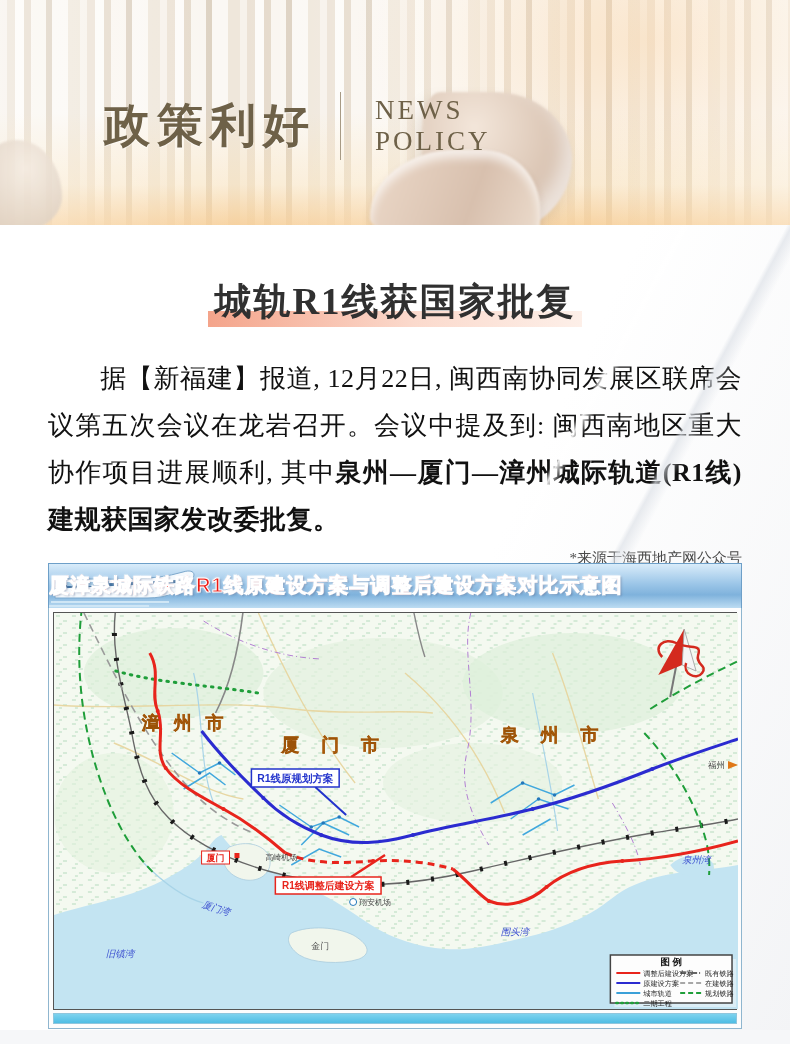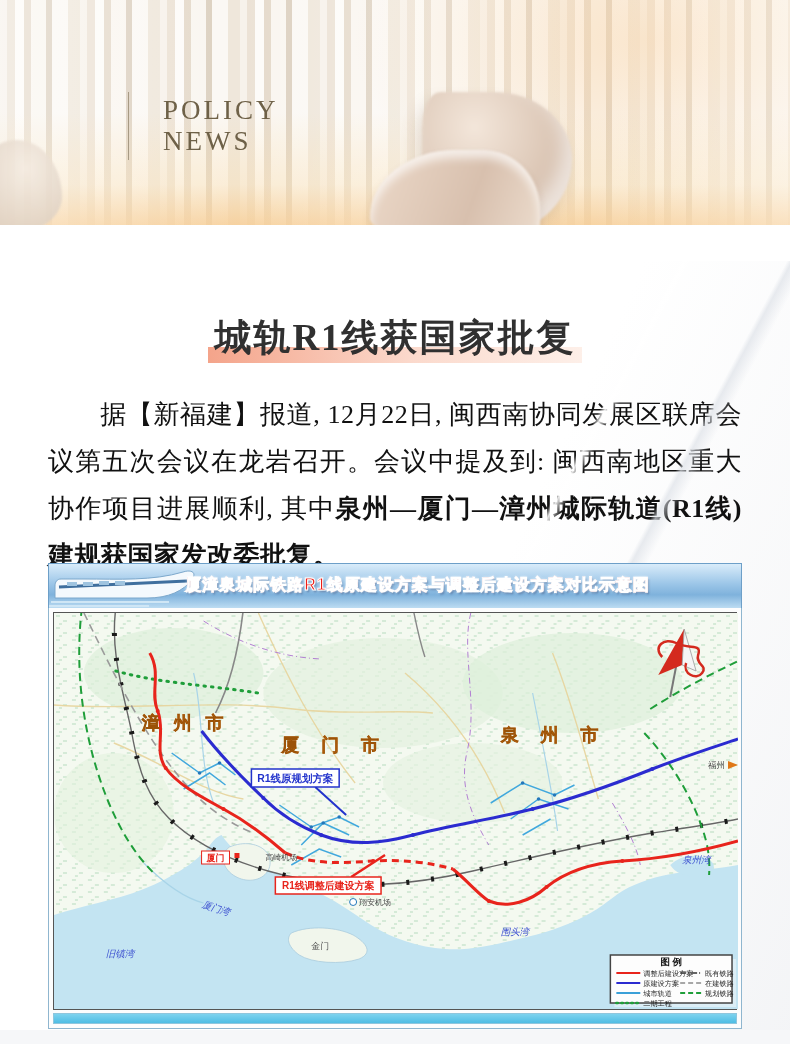--- a/index.html
+++ b/index.html
@@ -36,64 +36,65 @@
   .hero-divider { width:1px; height:68px; background:#a79a84; margin:0 34px 0 24px; }
   .hero-en { font-size:27px; line-height:31px; color:#6e6148; letter-spacing:3px; font-weight:500; }
 
   
   .content { position:relative; width:790px; height:819px;
       background:linear-gradient(115deg,#ffffff 55%,#f3f4f6 100%); }
   .content .streak { position:absolute; top:0; right:0; width:360px; height:340px; pointer-events:none;
       background:
         linear-gradient(118deg, rgba(255,255,255,0) 46%, rgba(255,255,255,.9) 47%, rgba(255,255,255,0) 49%),
         linear-gradient(118deg, rgba(255,255,255,0) 66%, rgba(222,226,232,.7) 67%, rgba(255,255,255,0) 70%); }
-  .article-title-wrap { padding-top:52px; text-align:center;margin-top:36px; }
+  .article-title-wrap { padding-top:52px; text-align:center; }
   .article-title { display:inline-block; position:relative; font-size:37px; font-weight:bold;
       color:#303030; letter-spacing:2px; z-index:1; }
   .article-title::after { content:""; position:absolute; left:-6px; right:-6px; bottom:0px; height:16px;
       background:linear-gradient(90deg, rgba(242,148,118,.85), rgba(248,187,163,.55) 55%, rgba(251,220,205,.45));
       z-index:-1; }
   .article-body { width:694px; margin:28px auto 0; font-size:26px; line-height:47px; color:#111;
       text-align:justify; letter-spacing:.5px; }
   .article-body .indent { display:inline-block; width:52px; }
   .article-body b { font-weight:bold; }
   .article-source { width:694px; margin:6px auto 0; text-align:right; font-size:15px; color:#4a4a4a; }
 
   
   .mapfig { position:absolute; left:48px; top:563px; width:694px; }
   .map-banner { position:relative; height:45px; overflow:hidden;
       background:linear-gradient(180deg,#d9ecfa 0%, #9cc6e8 45%, #7fb2dc 70%, #bcdcf2 100%);
       border:1px solid #6d9fc8; border-bottom:none; }
   .map-banner svg.train { position:absolute; left:0; top:0; }
   .map-banner .btitle { position:absolute; left:0; right:0; top:50%; transform:translateY(-52%);
-      text-align:center; font-family:"Liberation Sans","DejaVu Sans",sans-serif;
-      font-size:16px; font-weight:bold; color:#ee1c16; letter-spacing:1px; white-space:nowrap;
+      text-align:left; font-family:"Liberation Sans","DejaVu Sans",sans-serif;
+      font-size:20px; font-weight:bold; color:#ee1c16; letter-spacing:1px; white-space:nowrap;
       -webkit-text-stroke:1px #ffffff;
-      text-shadow:0 0 3px #fff, 1.5px 1.5px 2px rgba(20,40,90,.45);margin-left:45px; }
+      text-shadow:0 0 3px #fff, 1.5px 1.5px 2px rgba(20,40,90,.45); }
   .map-frame { background:#fdfdfd; border:1px solid #8fb6cf; border-top:none; padding:4px;text-align:center; }
   .map-inner { border:1px solid #555; line-height:0; }
   .map-strip { height:11px; background:linear-gradient(180deg,#7ed3ee,#4fbde4); margin-top:3px;
       border:1px solid #8fc6dd; }
   .page-foot { position:absolute; left:0; top:1030px; width:790px; height:14px; background:#f6f7f9; }
 
   svg text { font-family:"Liberation Sans","DejaVu Sans",sans-serif; }
 </style>
 </head>
 <body>
 
 <div class="hero">
   <div class="hero-shade"></div>
   <div class="swirl s1"></div>
   <div class="swirl s2"></div>
   <div class="swirl s3"></div>
   <div class="hero-row">
+    <div class="hero-title">政策利好</div>
     <div class="hero-divider"></div>
     <div class="hero-en">
+      <div>NEWS</div>
       <div>POLICY</div>
-      <div>NEWS</div>
     </div>
   </div>
 </div>
 
 <div class="content">
   <div class="streak"></div>
 
   <div class="article-title-wrap">
     <span class="article-title">城轨R1线获国家批复</span>
   </div>

